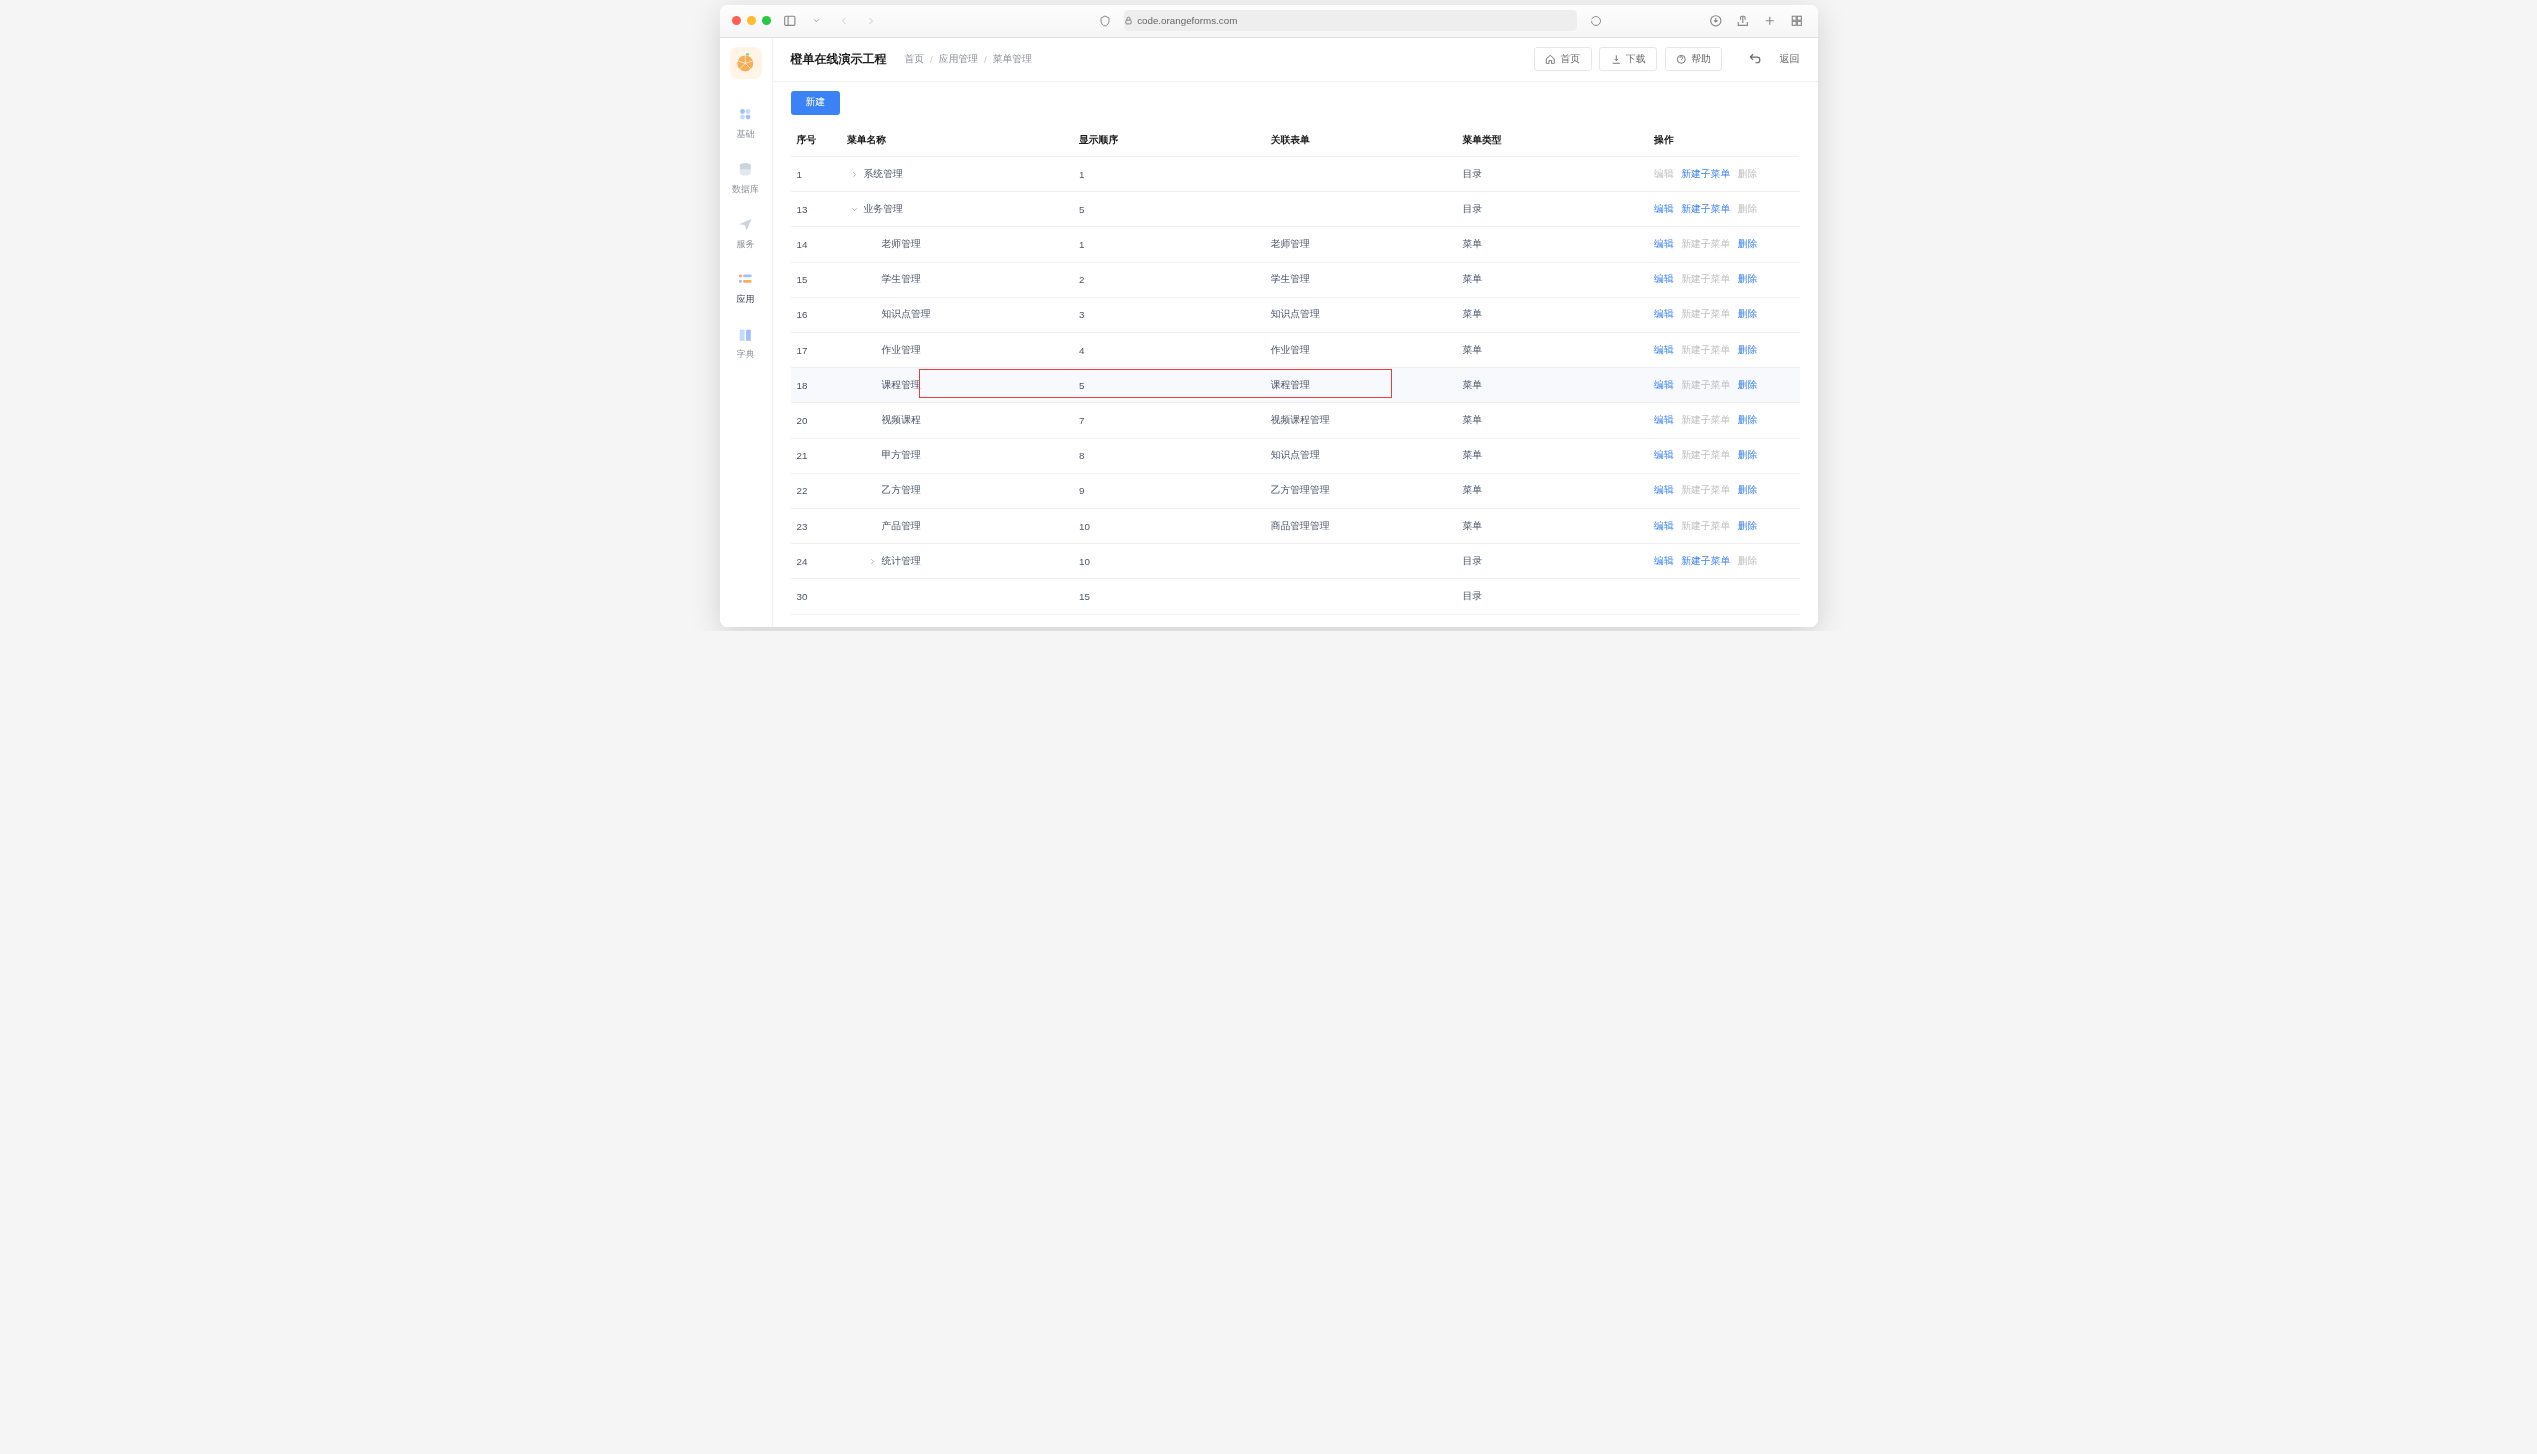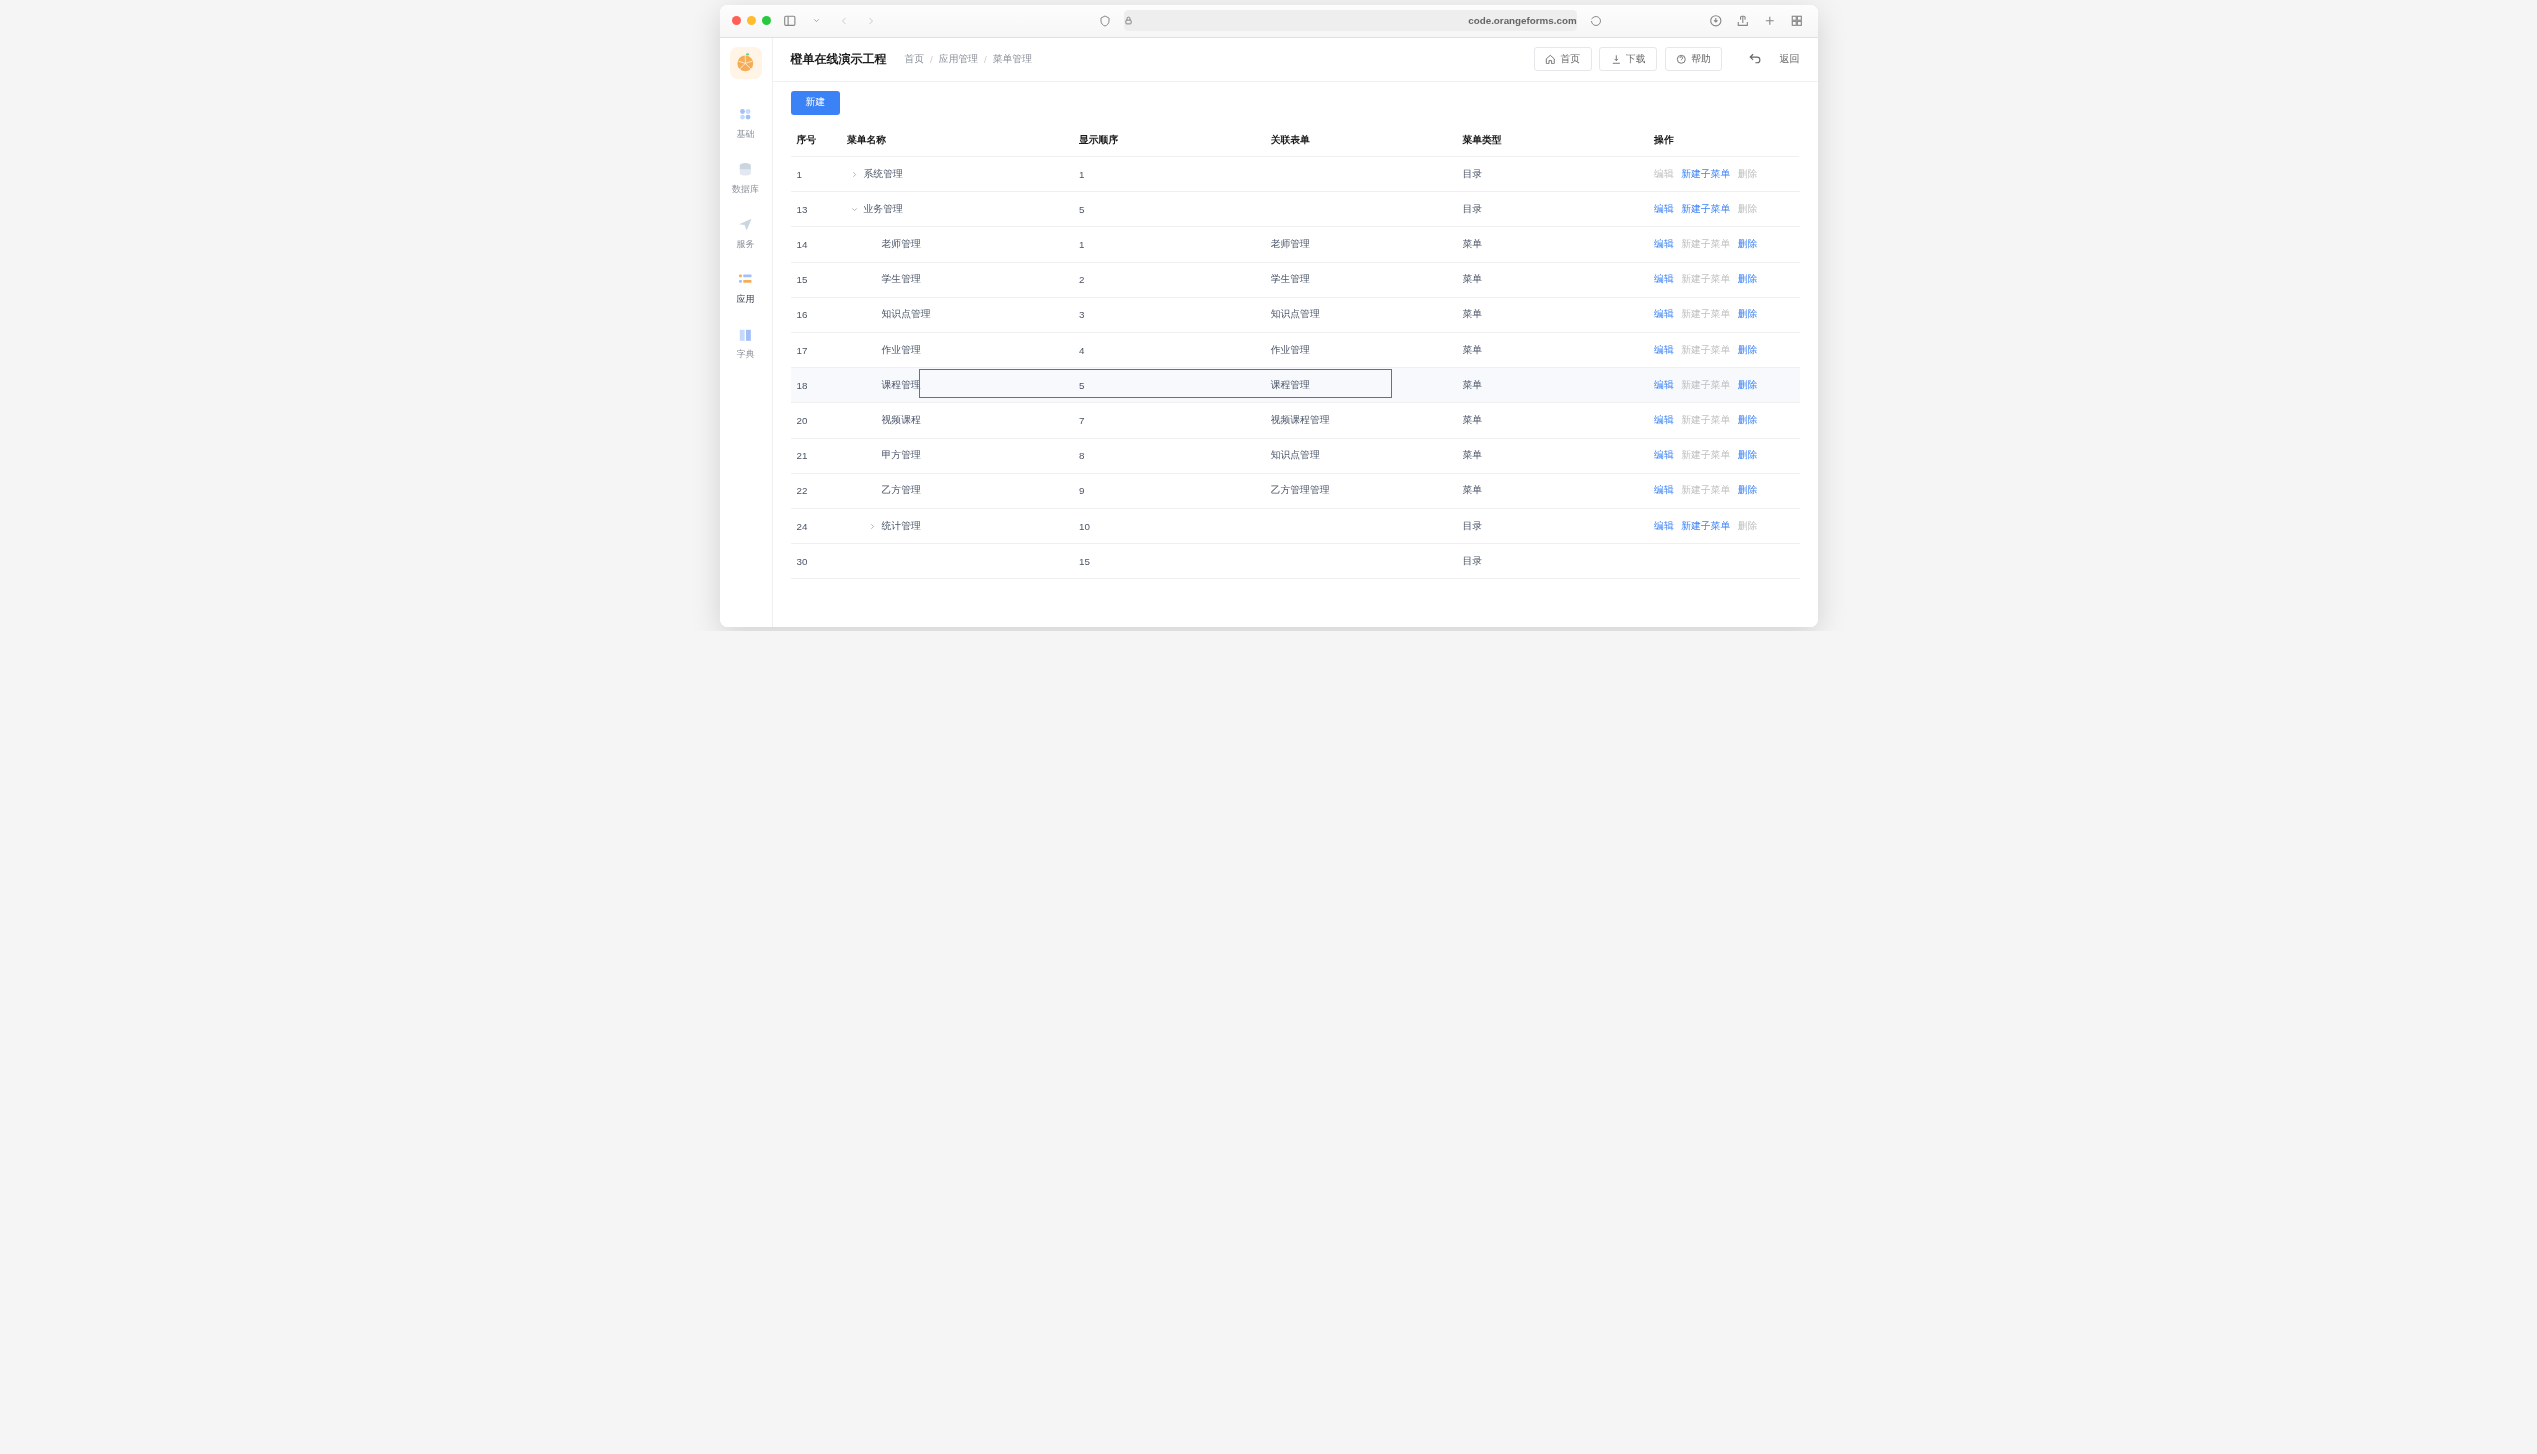--- a/index.html
+++ b/index.html
@@ -7,21 +7,21 @@
     
     
     .browser-window { width: 1098px; height: 622px; background: #fff; border-radius: 7.5px; box-shadow: 0 7.5px 30px rgba(0,0,0,0.15); margin: 4.5px auto; overflow: hidden; display: flex; flex-direction: column; }
     .browser-toolbar { height: 33px; background: linear-gradient(#fdfdfd,#f6f6f6); border-bottom: 0.8px solid #e0e0e0; display: flex; align-items: center; padding: 0 12px; gap: 10.6px; }
     .traffic-lights { display: flex; gap: 6px; }
     .traffic-lights span { width: 9px; height: 9px; border-radius: 50%; }
     .tl-red { background:#ff5f57; } .tl-yellow { background:#febc2e; } .tl-green { background:#28c840; }
     .btool-btn { width: 16.6px; height: 16.6px; display:flex; align-items:center; justify-content:center; color:#888; }
     .btool-btn.disabled { color:#ccc; }
     .addr-spacer { flex: 0 0 196px; }
-    .addr-bar { flex: 1; max-width: 453px; height: 21px; background:#eee; border-radius: 4.5px; display:flex; align-items:center; justify-content:space-between; gap:4.5px; color:#666; font-size:9.8px;font-weight:bold; }
+    .addr-bar { flex: 1; max-width: 453px; height: 21px; background:#eee; border-radius: 4.5px; display:flex; align-items:center; justify-content:flex-start; gap:4.5px; color:#666; font-size:9.8px; }
     .toolbar-right { margin-left:auto; display:flex; gap:10.6px; color:#888; }
     
     
     .app { flex:1; display:flex; overflow:hidden; }
     .sidebar { width: 53px; background:#fff; border-right:0.8px solid #f0f0f0; display:flex; flex-direction:column; align-items:center; padding-top:9px; }
     .logo { width:32px; height:32px; border-radius:7.5px; background:#fff4e6; display:flex; align-items:center; justify-content:center; margin-bottom:18px; }
     .logo svg { width:22.6px; height:22.6px; }
     .side-item { width:100%; display:flex; flex-direction:column; align-items:center; gap:3px; padding:7.5px 0 10.6px; font-size:9px; color:#8a8f99; cursor:pointer; }
     .side-item.active { color:#2d3748; font-weight:500; }
     .side-icon { width:21px; height:21px; display:flex; align-items:center; justify-content:center; }
@@ -457,20 +457,40 @@
                   <td>菜单</td>
                   <td>
                     <div class="actions">
                       <span class="link-action">编辑</span>
                       <span class="link-action disabled">新建子菜单</span>
                       <span class="link-action">删除</span>
                     </div>
                   </td>
                 </tr>
                 <tr>
+                  <td>23</td>
+                  <td>
+                    <div class="name-cell">
+                      <span class="indent" style="width:18px"></span>
+                      <span class="expand-ico"></span>
+                      <span>产品管理</span>
+                    </div>
+                  </td>
+                  <td>10</td>
+                  <td>商品管理管理</td>
+                  <td>菜单</td>
+                  <td>
+                    <div class="actions">
+                      <span class="link-action">编辑</span>
+                      <span class="link-action disabled">新建子菜单</span>
+                      <span class="link-action">删除</span>
+                    </div>
+                  </td>
+                </tr>
+                <tr>
                   <td>24</td>
                   <td>
                     <div class="name-cell">
                       <span class="indent" style="width:18px"></span>
                       <span class="expand-ico">
                         <svg viewBox="0 0 24 24" width="9" height="9" fill="none" stroke="currentColor" stroke-width="2">
                           <polyline points="9 18 15 12 9 6"></polyline>
                         </svg>
                       </span>
                       <span>统计管理</span>

